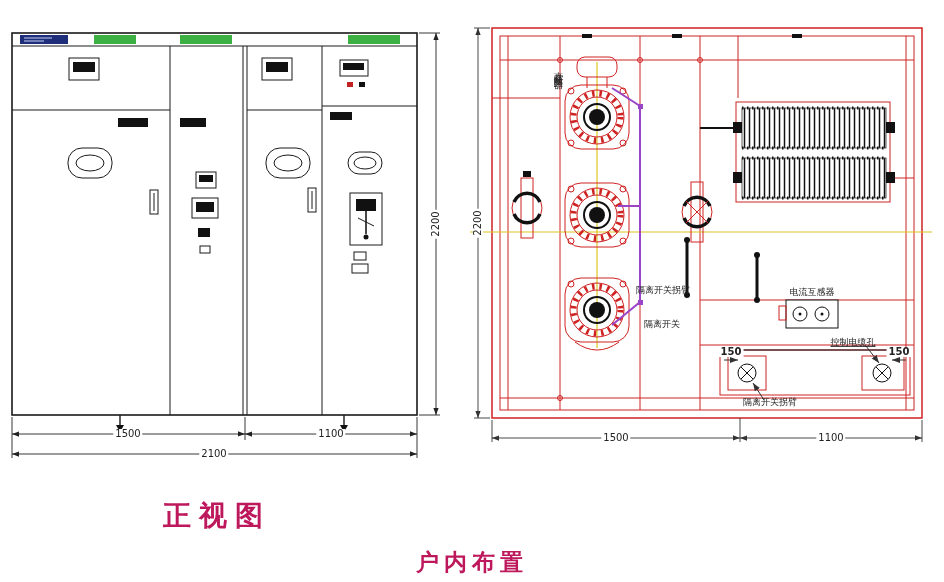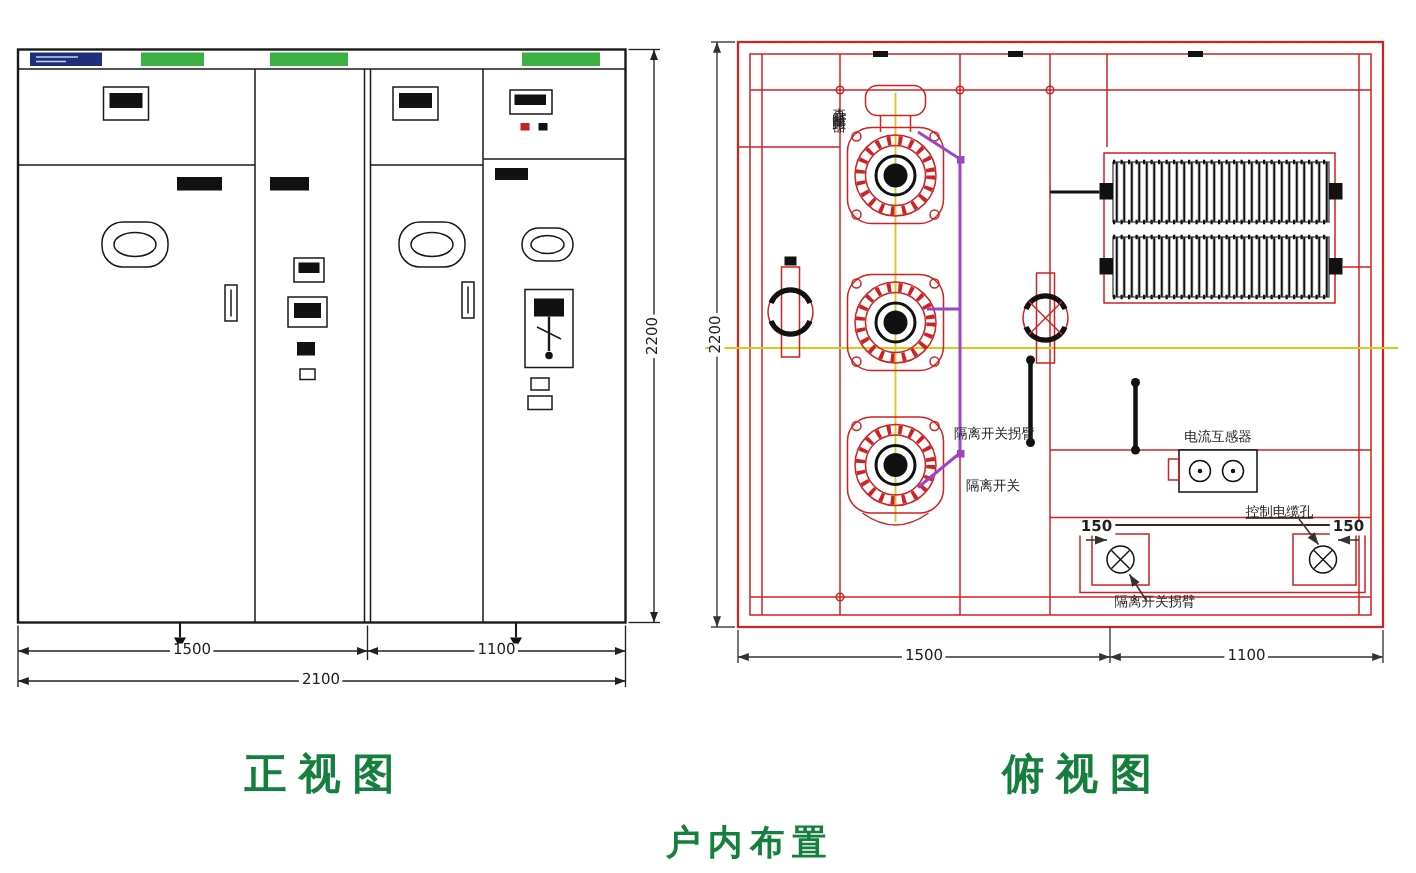--- a/index.html
+++ b/index.html
@@ -7,21 +7,21 @@
          font-family:"DejaVu Sans",sans-serif;}
   svg{position:absolute;}
   .dim{position:absolute;transform:translate(-50%,-50%);font-size:10px;line-height:1;
        color:#222;background:#fff;padding:0 2px;white-space:nowrap;}
   .dim.rot{transform:translate(-50%,-50%) rotate(-90deg);}
   .dim.tiny{font-size:10px;font-weight:bold;}
   .lbl{position:absolute;transform:translate(-50%,-50%);font-size:9px;line-height:1.15;
        color:#222;white-space:nowrap;}
   .vlbl{position:absolute;writing-mode:vertical-rl;text-orientation:upright;
         font-size:9.5px;letter-spacing:2px;color:#222;line-height:1;}
-  .caption{position:absolute;transform:translate(-50%,-50%);font-weight:700;color:#15803d;
+  .caption{position:absolute;transform:translate(-50%,-50%);font-weight:700;color:#be185d;
            letter-spacing:8px;white-space:nowrap;font-size:28px;}
   .caption.small{font-size:23px;letter-spacing:5px;}
 </style>
 </head>
 <body>
 
 <div class="stage">
 
   <svg style="left:6px;top:22px;" width="446" height="470" viewBox="0 0 446 470">
     <defs>
@@ -309,16 +309,15 @@
   <div class="dim tiny" style="left:899px;top:352px;">150</div>
 
   <div class="vlbl" style="left:554px;top:64px;">真空断路器</div>
   <div class="lbl" style="left:640px;top:290px;padding-left:46px;">隔离开关拐臂</div>
   <div class="lbl" style="left:662px;top:324px;font-family:Liberation Serif, serif;">隔离开关</div>
   <div class="lbl" style="left:812px;top:292px;">电流互感器</div>
   <div class="lbl" style="left:853px;top:342px;text-decoration:underline;">控制电缆孔</div>
   <div class="lbl" style="left:770px;top:402px;">隔离开关拐臂</div>
 
   <div class="caption" style="left:217px;top:516px;">正视图</div>
-  <div class="caption" style="left:722px;top:516px;">俯视图</div>
-  <div class="caption small" style="left:500px;top:562px;">户内布置</div>
+  <div class="caption small" style="left:472px;top:562px;">户内布置</div>
 
 </div>
 
 </body></html>

